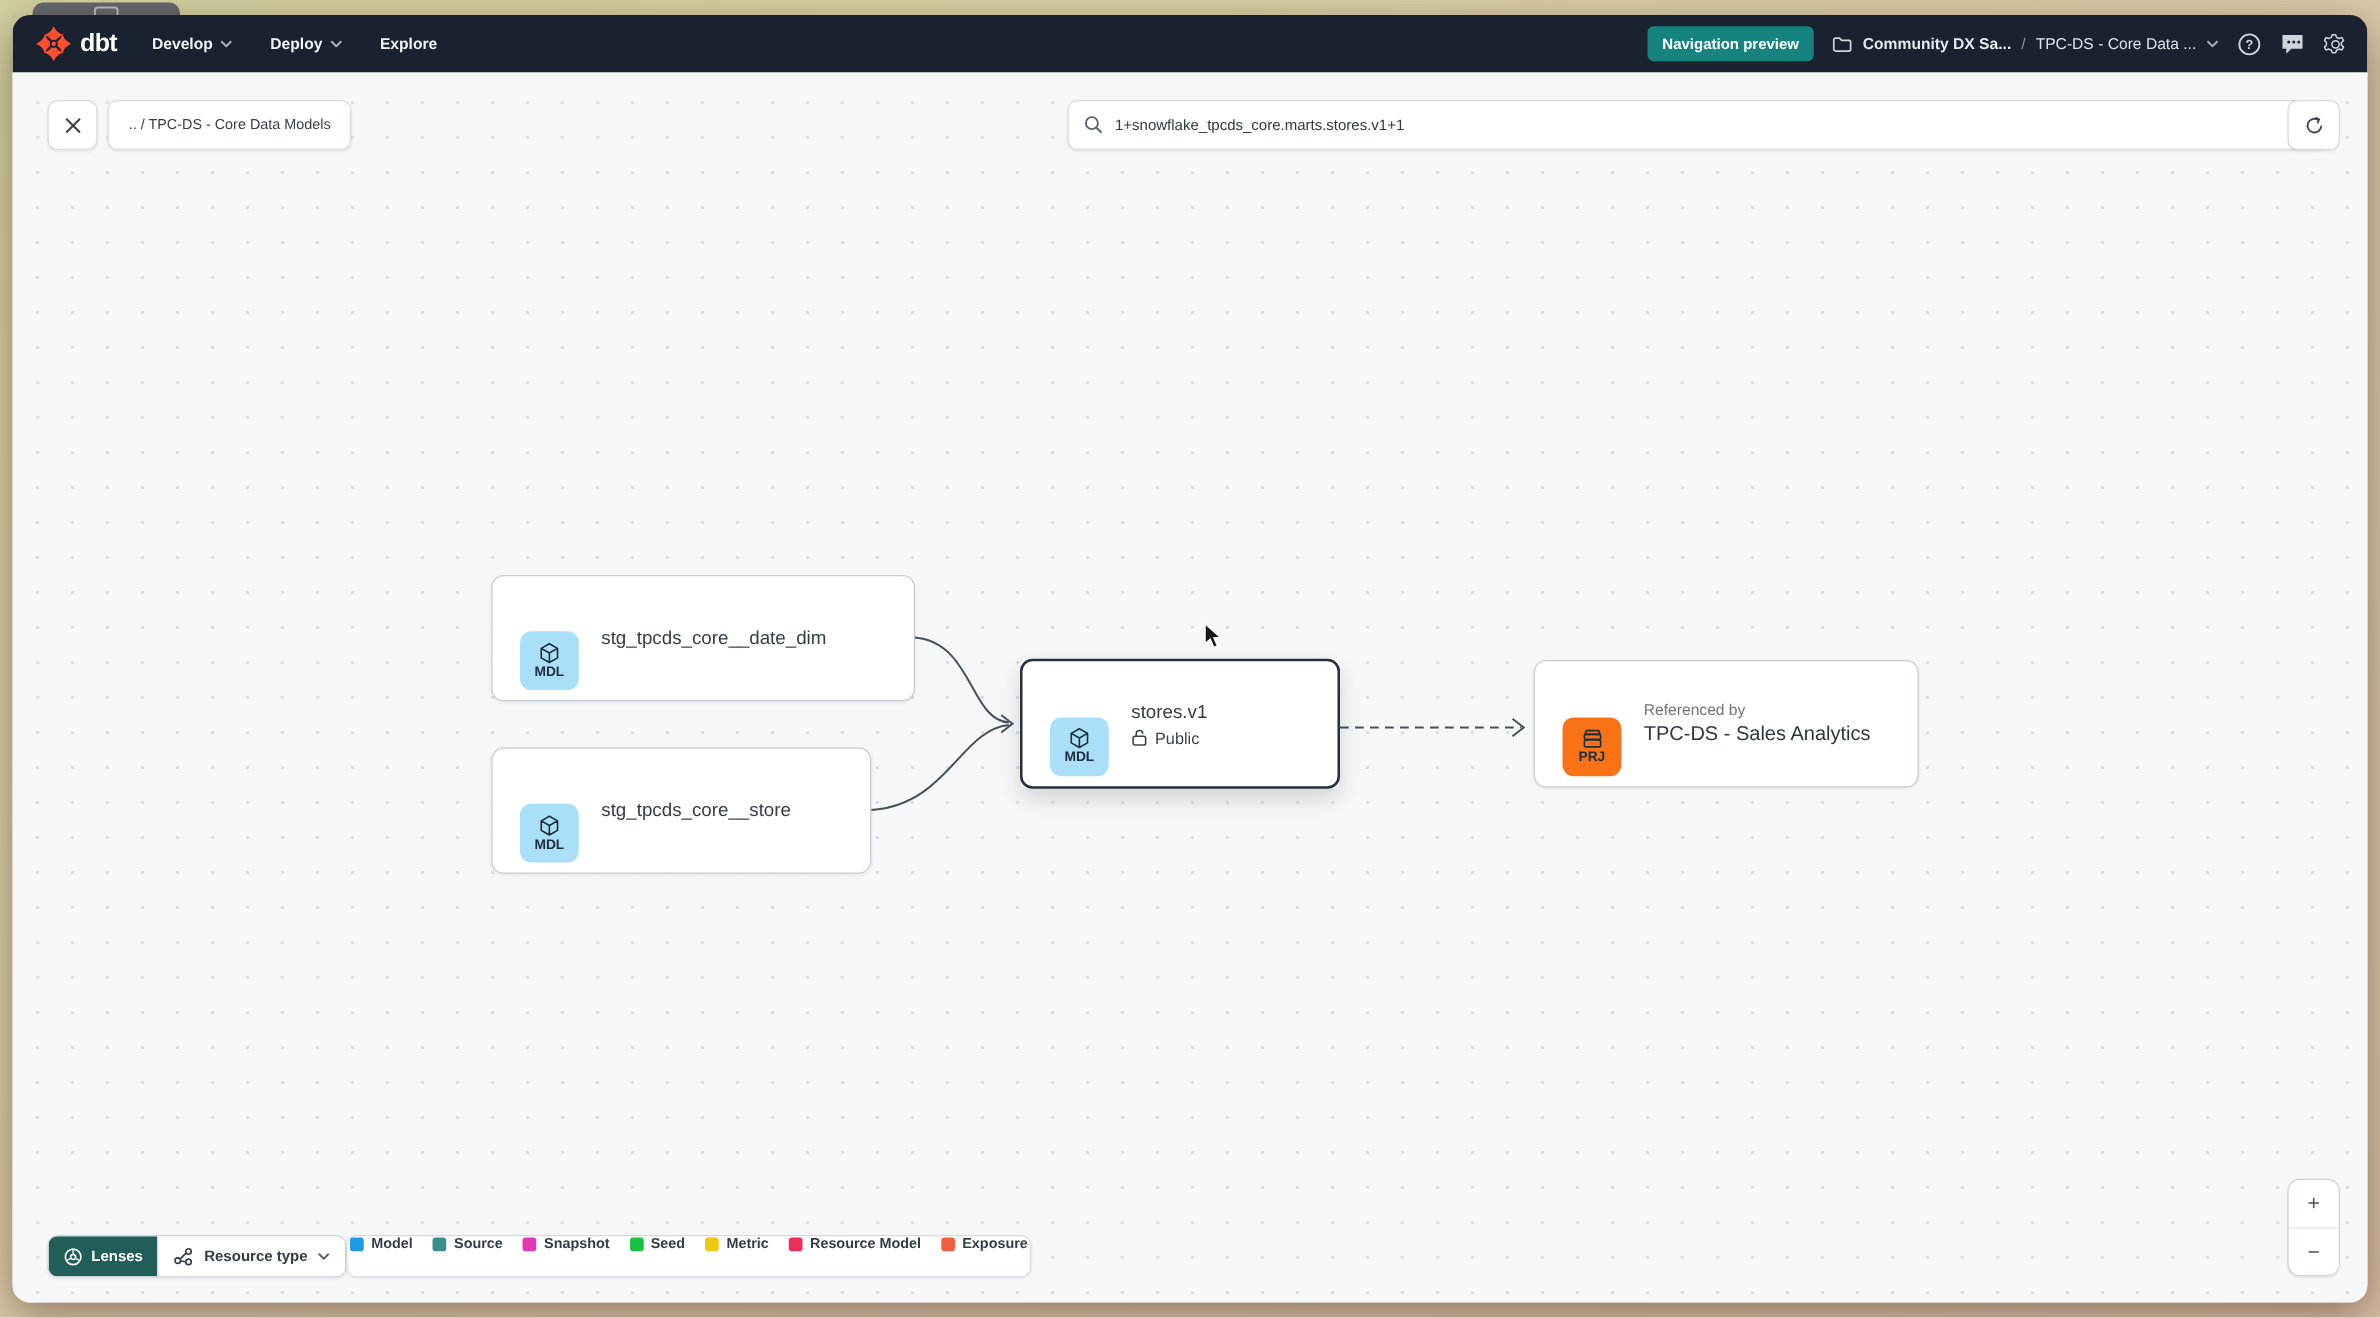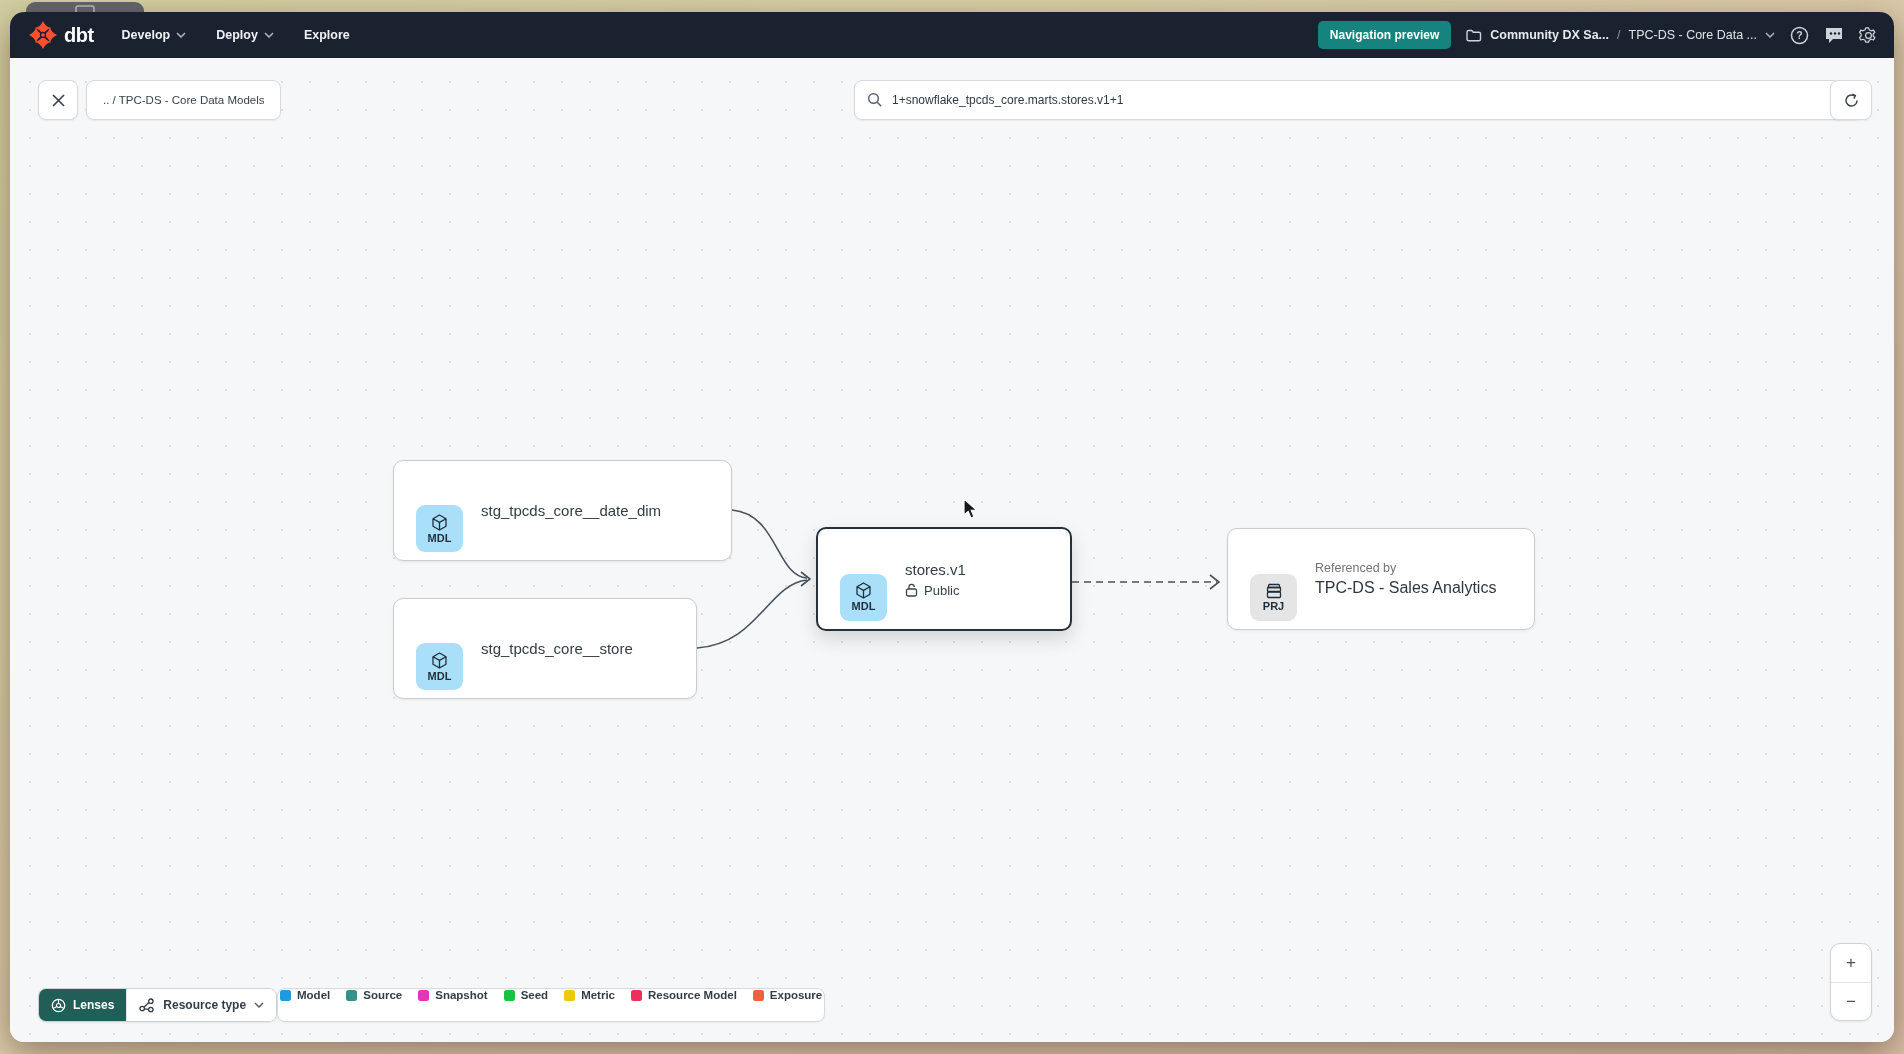--- a/index.html
+++ b/index.html
@@ -52,21 +52,21 @@
 
   
   .node { position:absolute; background:#fff; border:1px solid #c9cdd2; border-radius:10px;
     box-shadow:0 1px 3px rgba(20,30,40,.07); display:flex; align-items:center; gap:18px;
     padding-left:22px; cursor:pointer; }
   .node.selected { border:2px solid #27313c; box-shadow:0 8px 18px rgba(25,35,45,.16); }
   .badge-sq { width:47px; height:47px; border-radius:9px; flex:0 0 47px; display:flex;
     flex-direction:column; align-items:center; justify-content:center; gap:1px;
     font-size:11px; font-weight:700; color:#1d2f3e;margin-top:36px; }
   .badge-mdl { background:#a9dff8; }
-  .badge-prj { background:#e5e5e5;align-items:center; }
+  .badge-prj { background:#f97316;align-items:center; }
   .node-title { font-size:15px; color:#333d48; }
   .node-sub { display:flex; align-items:center; gap:6px; font-size:13px; color:#39434e; margin-top:5px; }
   .node-kicker { font-size:12.5px; color:#737373; margin-bottom:4px; }
   .node-big { font-size:16px; color:#2d3742; }
   .n-datedim { left:383px; top:402px; width:339px; height:101px; }
   .n-store   { left:383px; top:540px; width:304px; height:101px; }
   .n-stores  { left:806px; top:469px; width:256px; height:104px; }
   .n-prj     { left:1217px; top:470px; width:308px; height:102px; }
 
   

